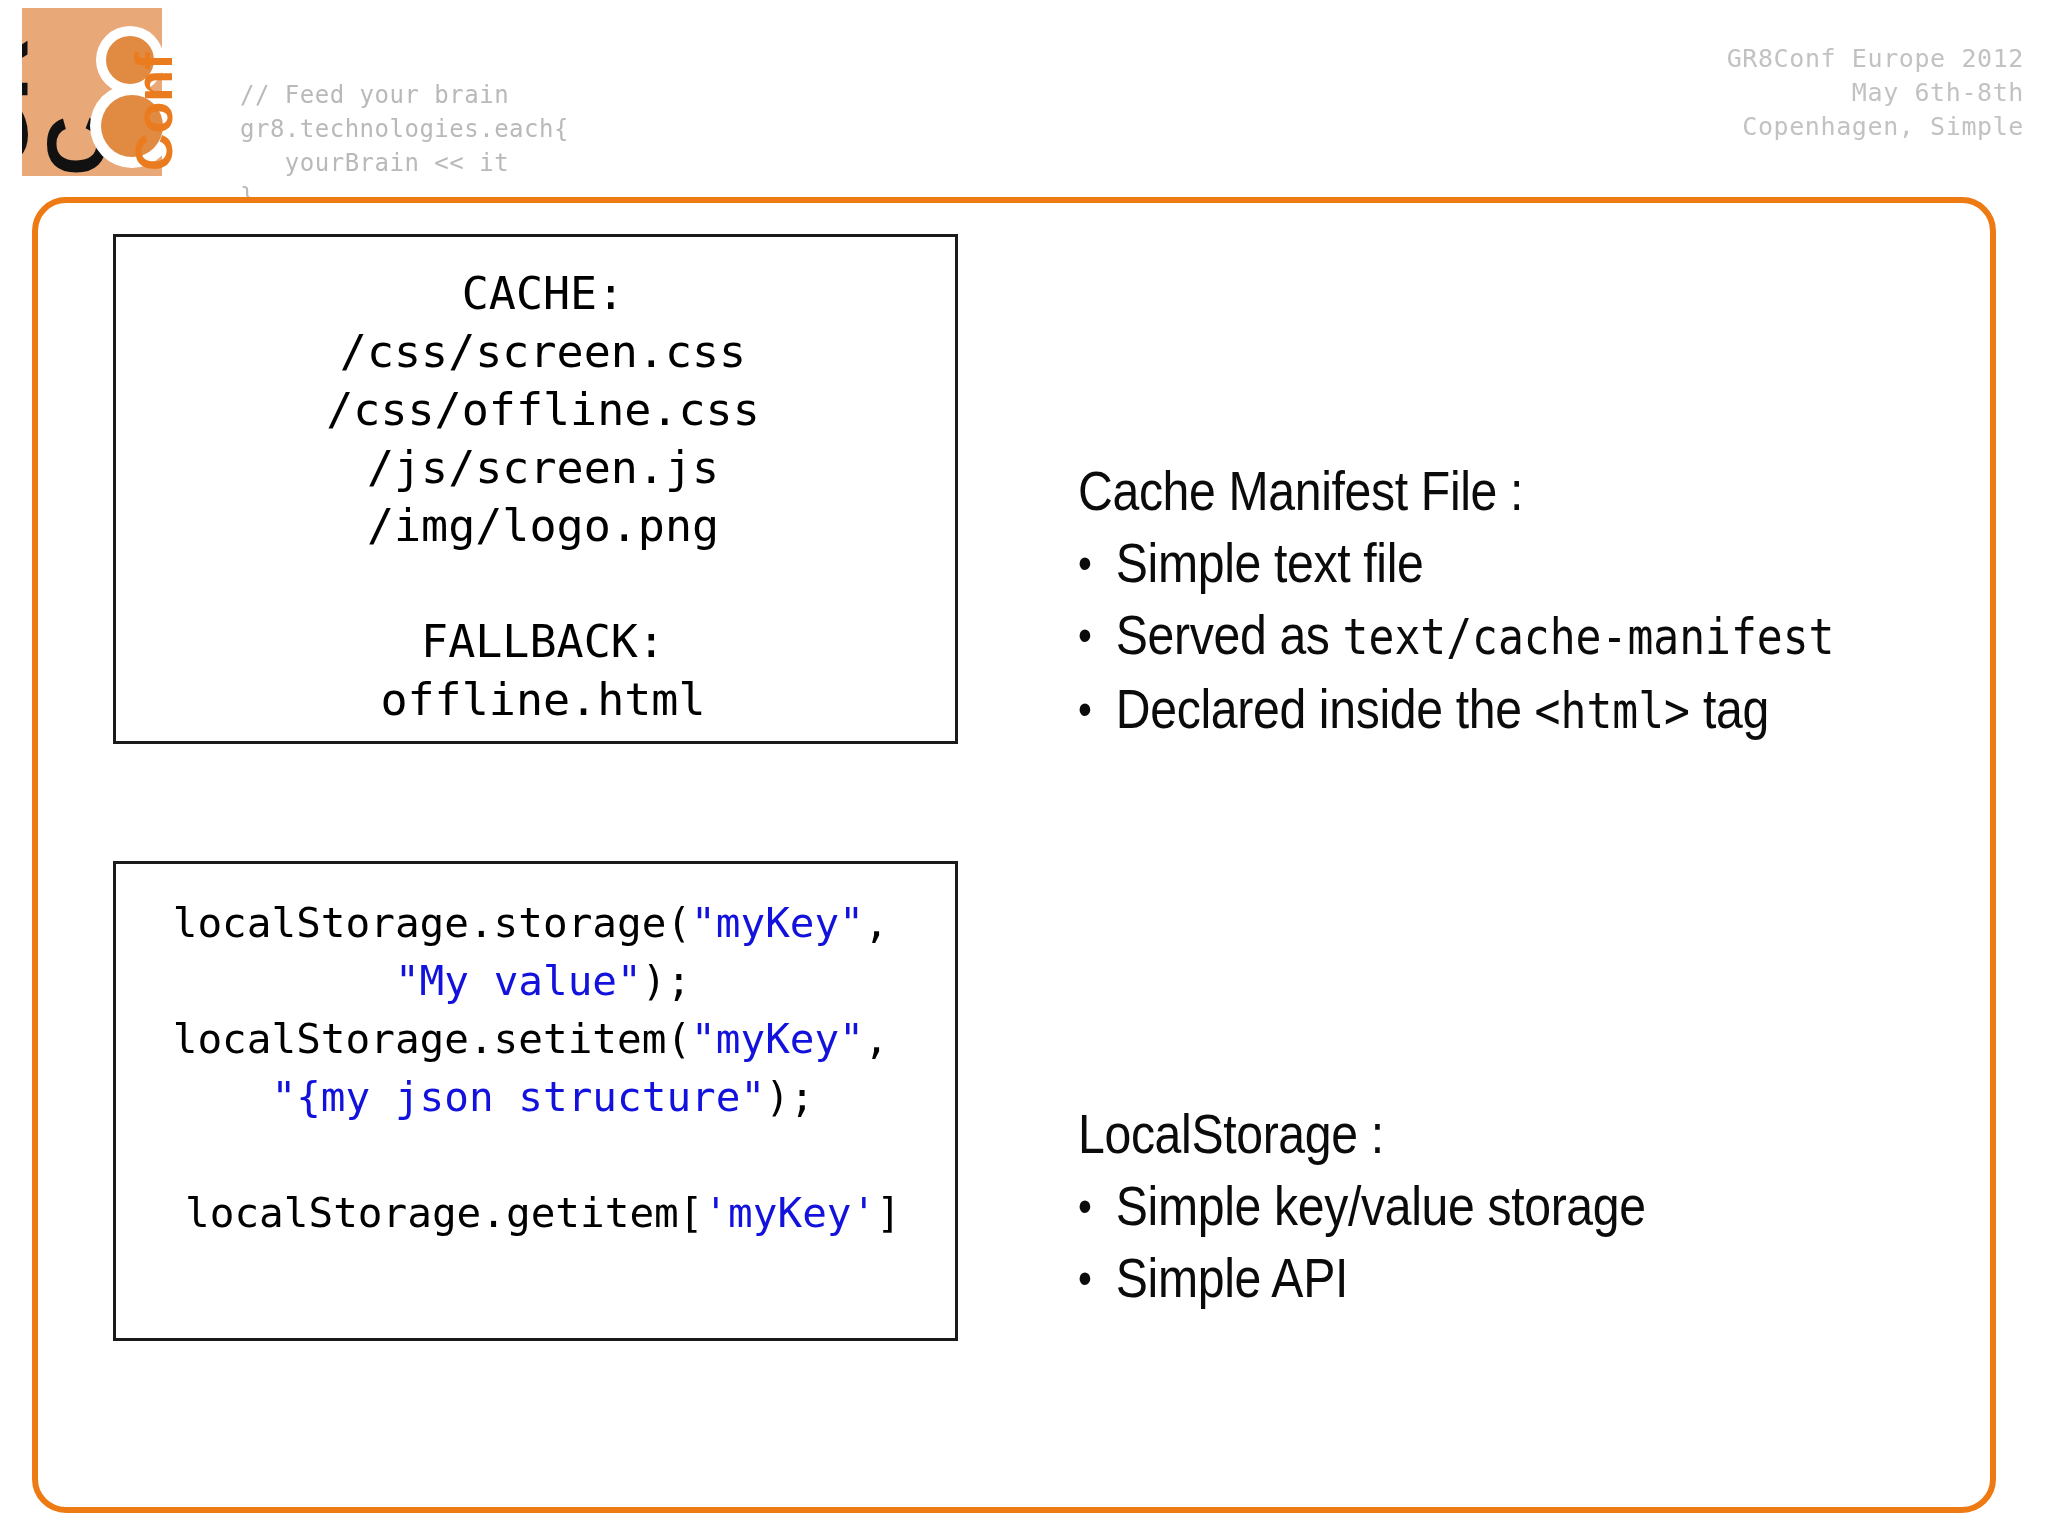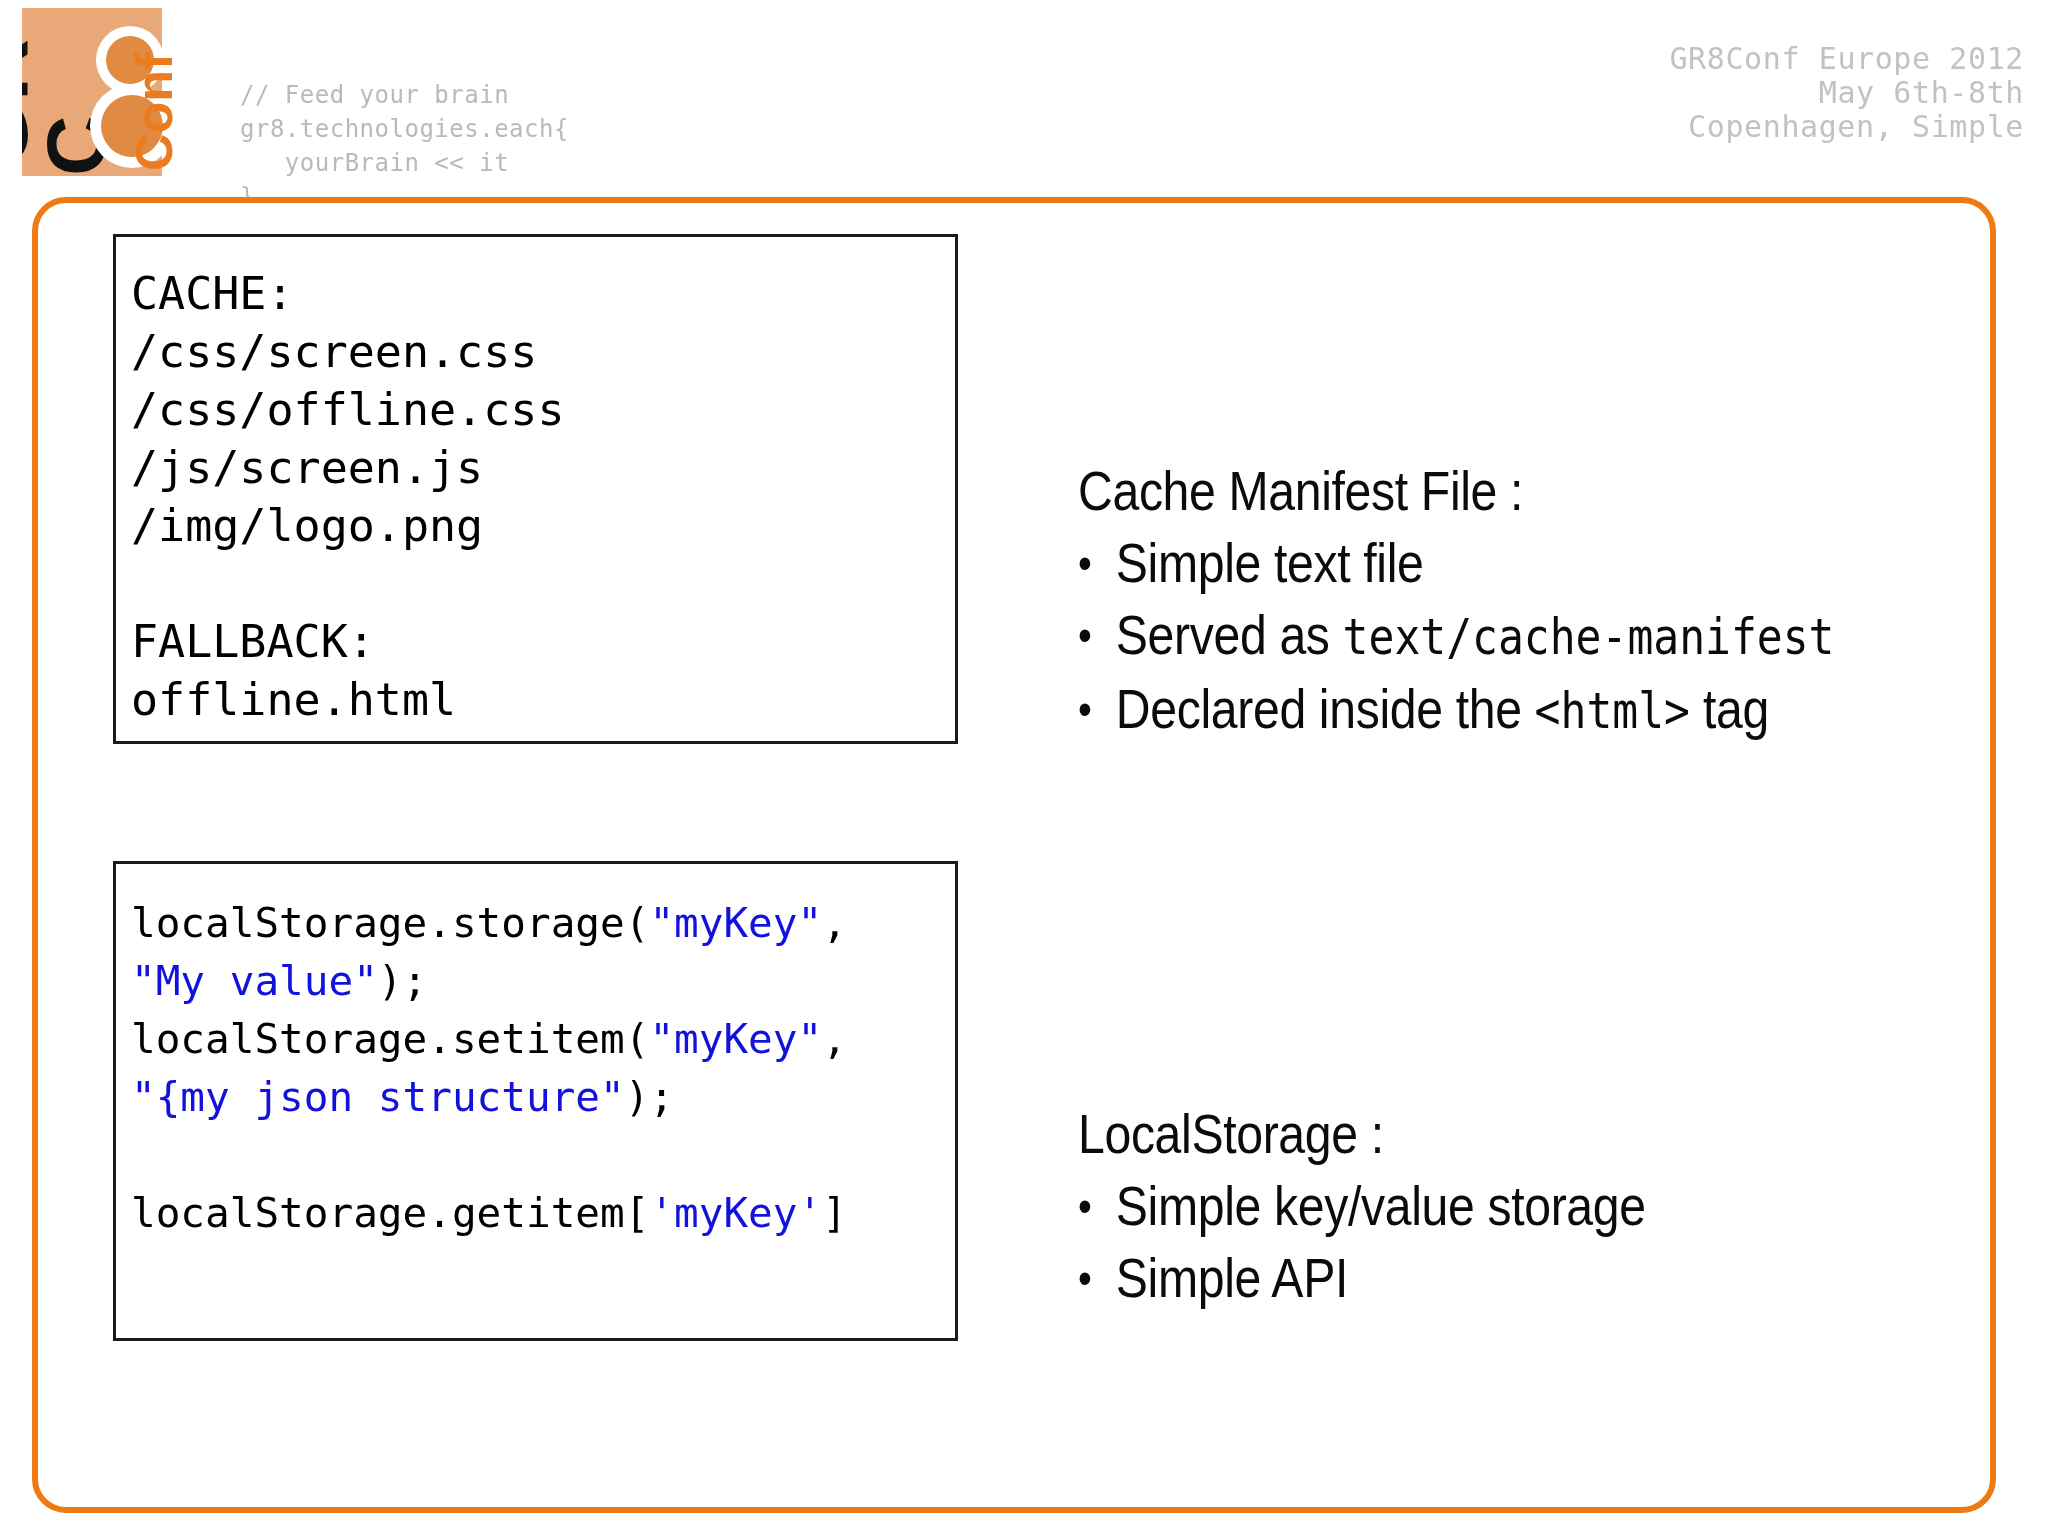--- a/index.html
+++ b/index.html
@@ -55,21 +55,21 @@
     margin-top: 48px;
   }
 
   
   #conf-info {
     position: absolute;
     right: 24px;
     top: 42px;
     text-align: right;
     font-family: "DejaVu Sans Mono", "Liberation Mono", monospace;
-    font-size: 30px;
+    font-size: 25px;
     line-height: 34px;
     color: #c2c2c2;
     letter-spacing: 0.6px;
   }
   #conf-info div { white-space: pre; }
 
   
   #slide-frame {
     position: absolute;
     left: 32px;
@@ -84,20 +84,21 @@
 
   
   .code-box {
     position: absolute;
     border: 3px solid #1b1b1b;
     background: #ffffff;
     box-sizing: border-box;
     font-family: "DejaVu Sans Mono", "Liberation Mono", monospace;
     color: #000000;
     overflow: hidden;
+    text-align: center;
   }
   .code-box pre {
     margin: 0;
     font-family: inherit;
     white-space: pre-wrap;
     word-break: break-word;
   }
 
   #code-box-manifest {
     left: 75px;

